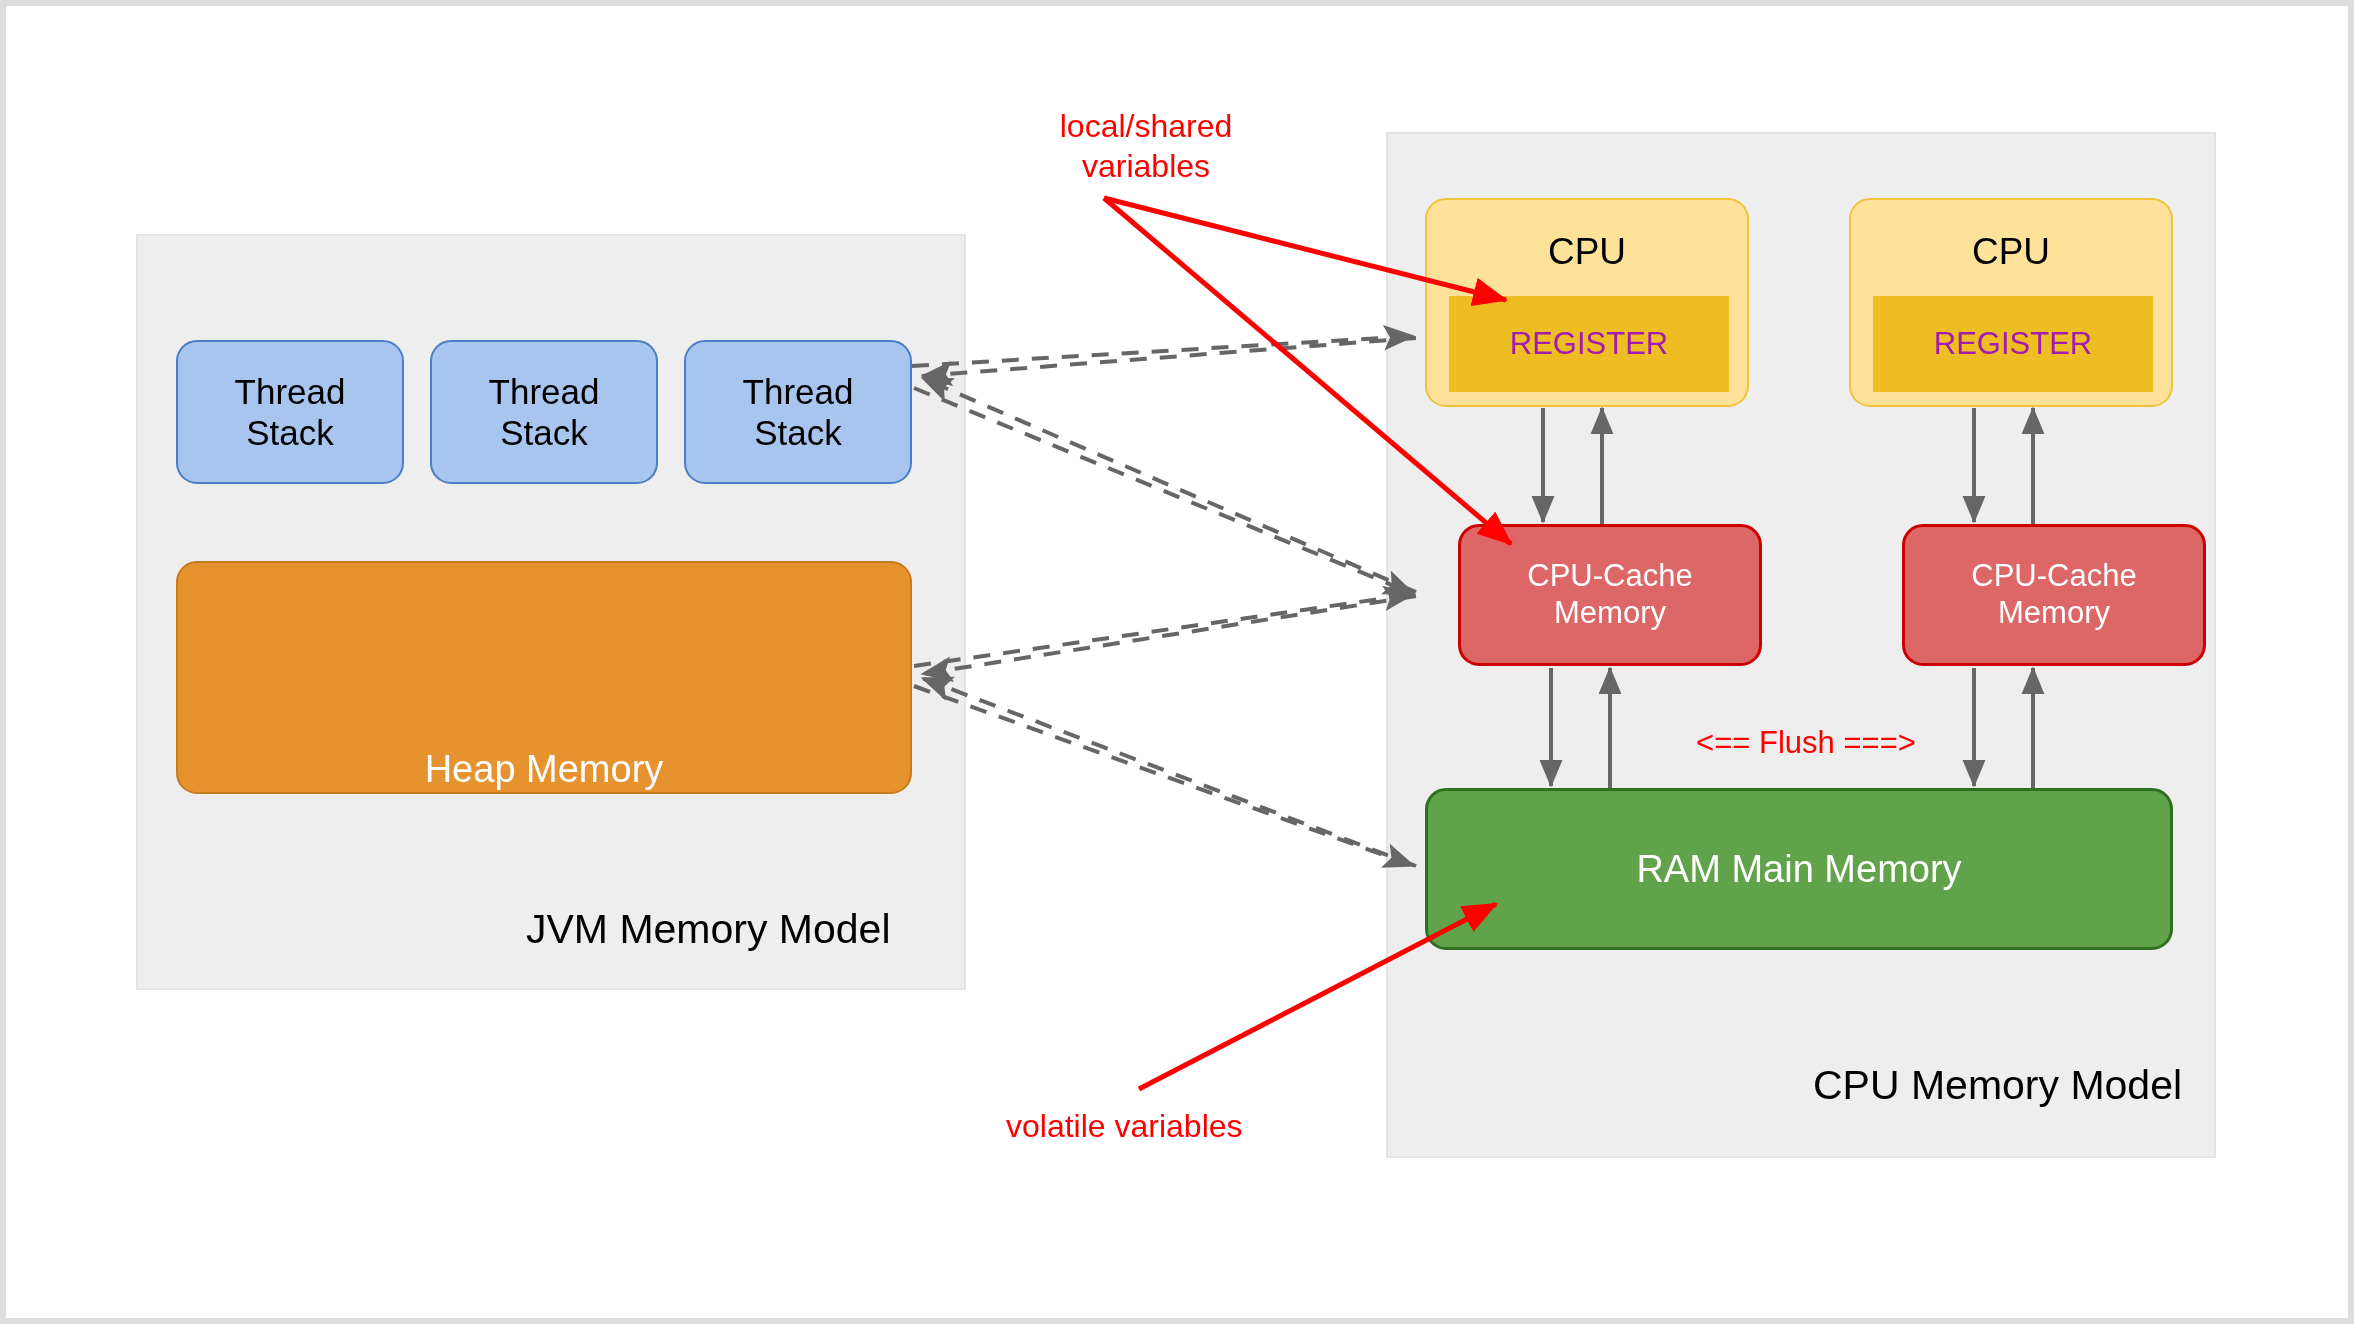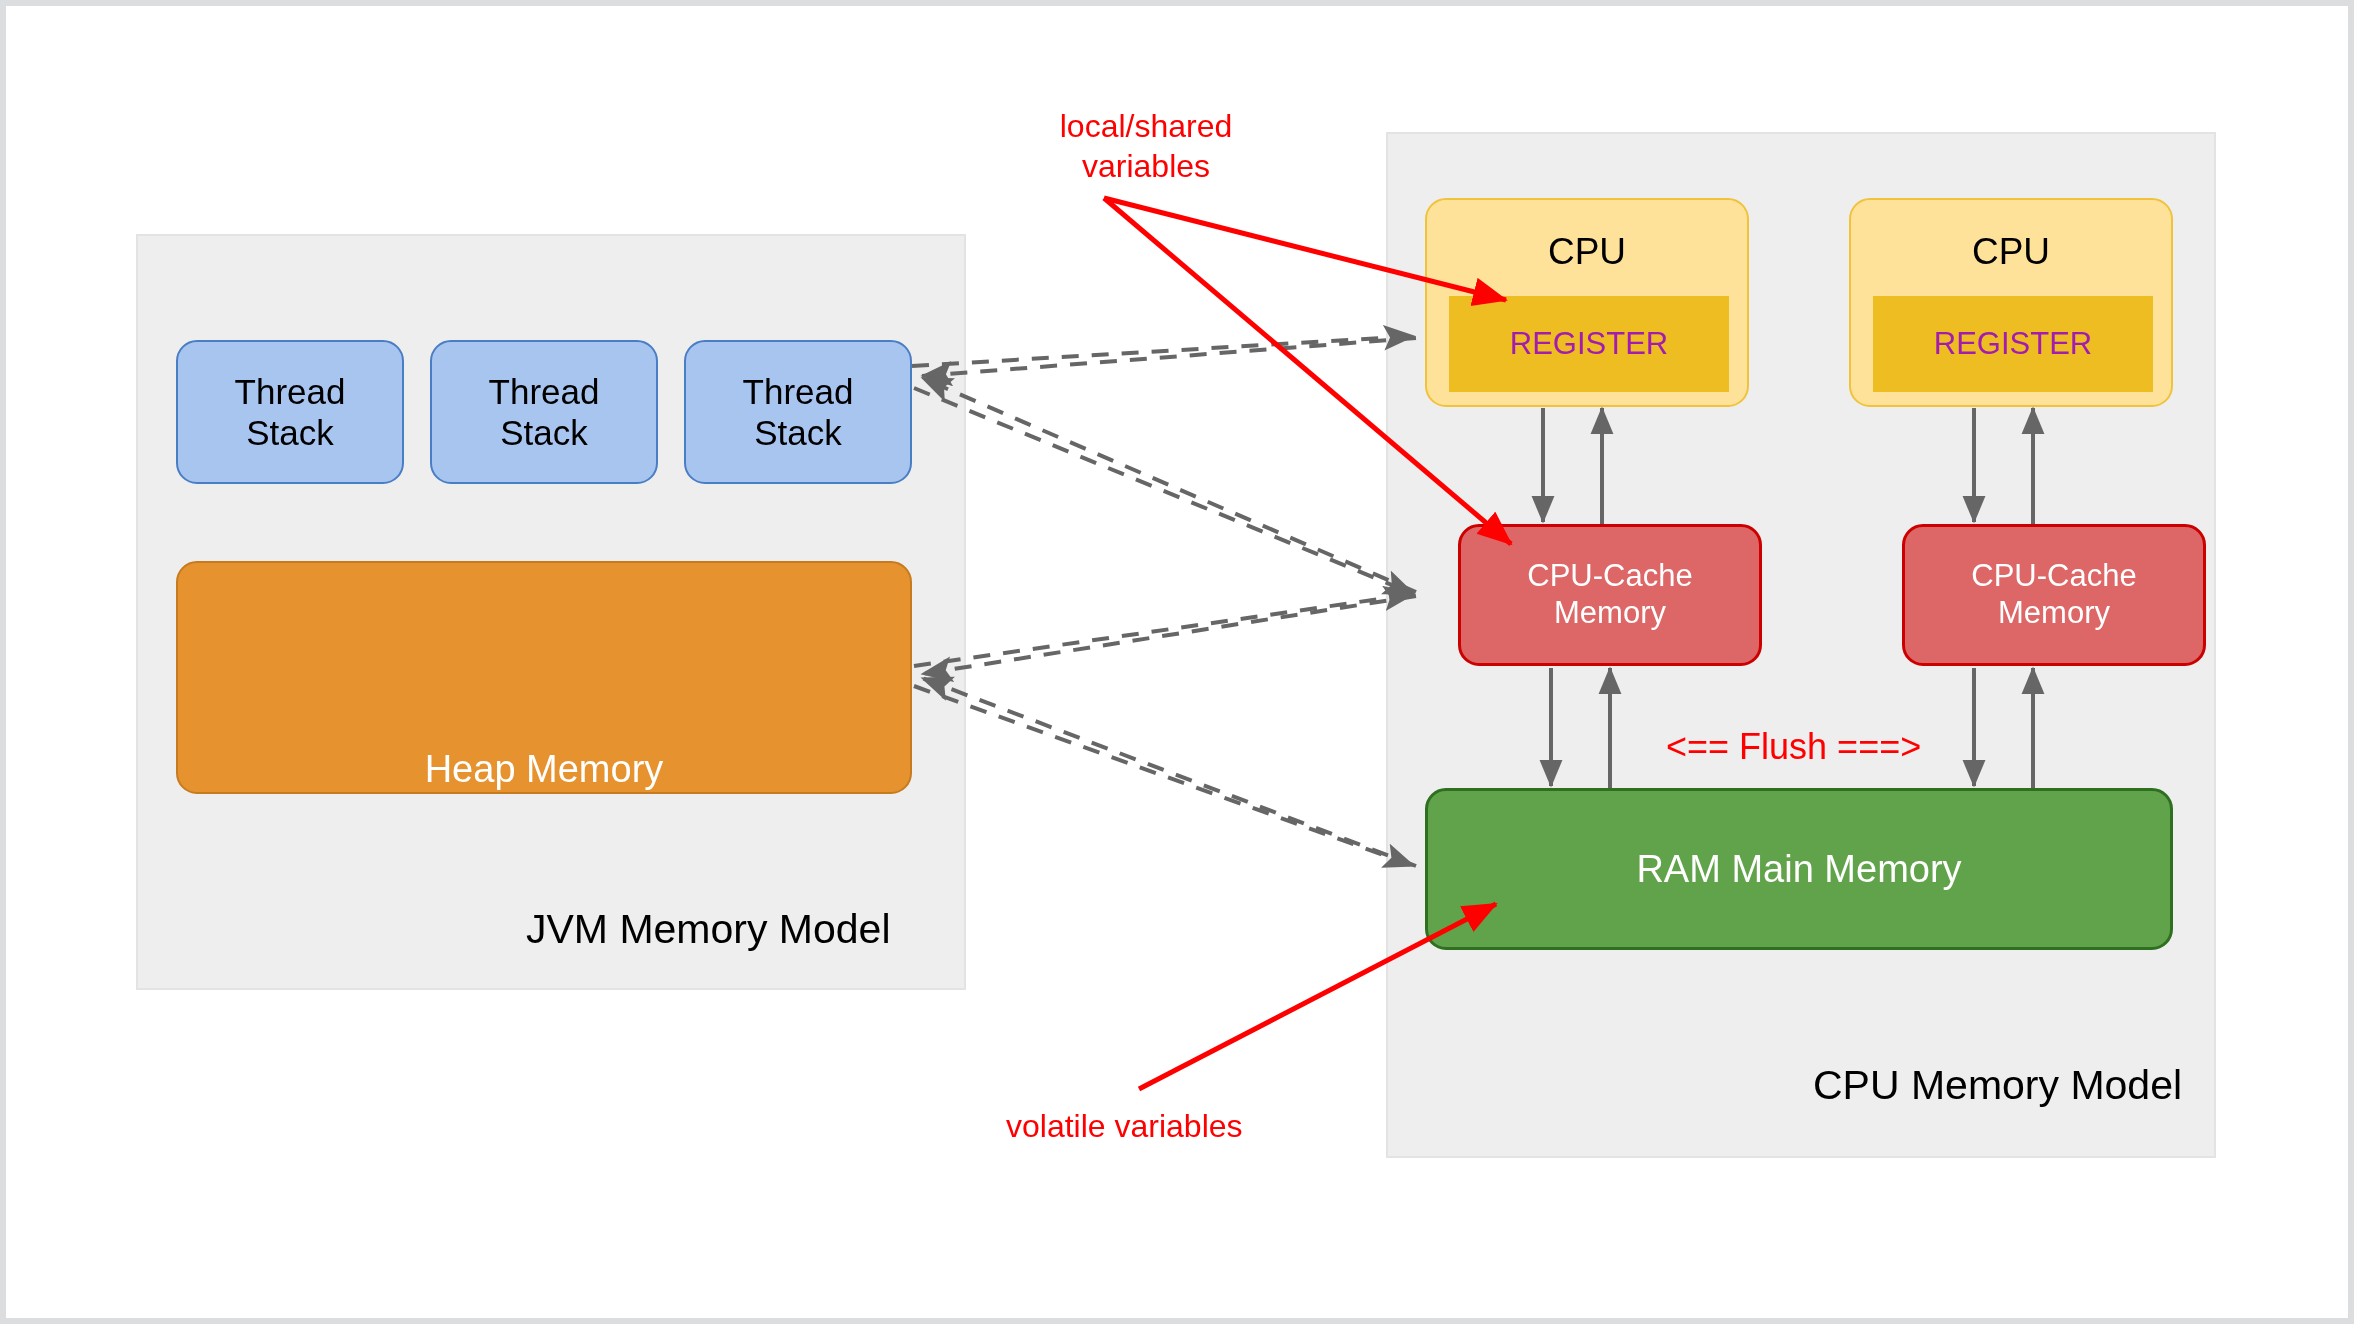--- a/index.html
+++ b/index.html
@@ -138,21 +138,21 @@
     color: #ff0000;
     font-size: 32px;
     white-space: pre;
     text-align: center;
     line-height: 1.25;
   }
   #label-local { left: 1000px; top: 100px; width: 280px; }
   #label-volatile { left: 1000px; top: 1100px; width: 320px; text-align: left; }
   #label-flush {
     left: 1660px; top: 718px; width: 280px;
-    font-size: 36px; text-align: left;
+    font-size: 31px; text-align: center;
   }
 
   svg#wires {
     position: absolute;
     left: 0; top: 0;
     width: 2354px;
     height: 1324px;
     pointer-events: none;
   }
 </style>

